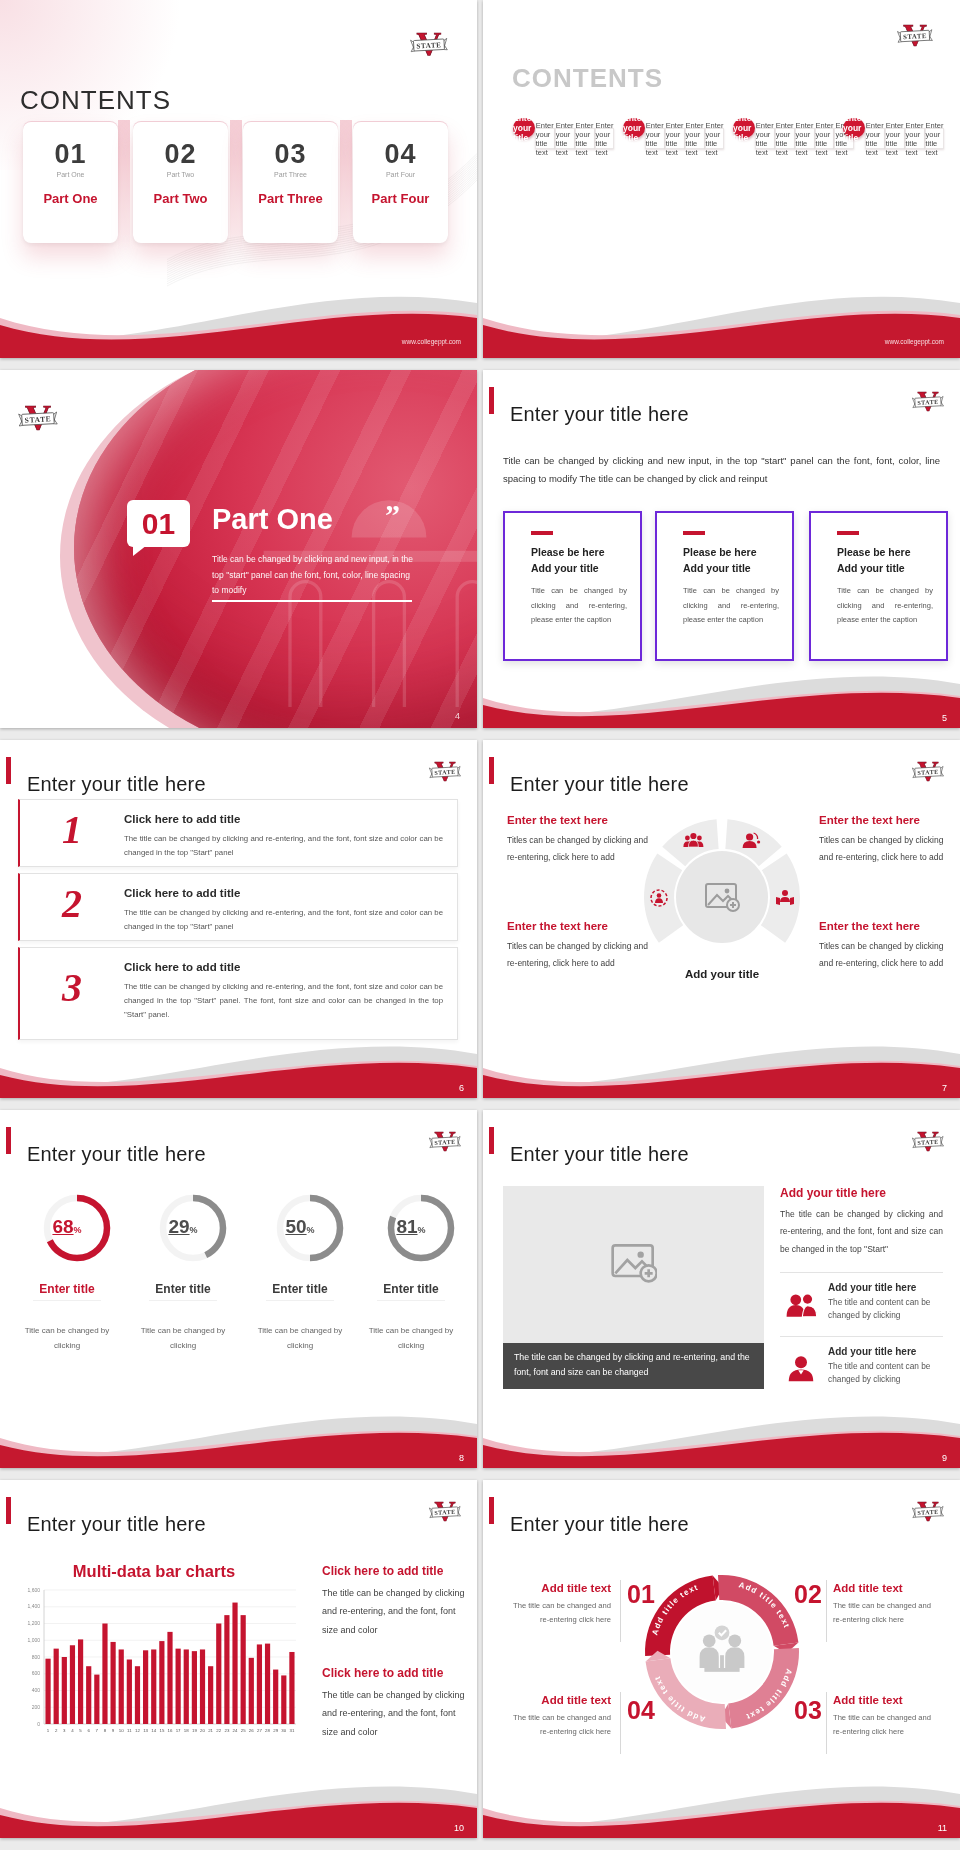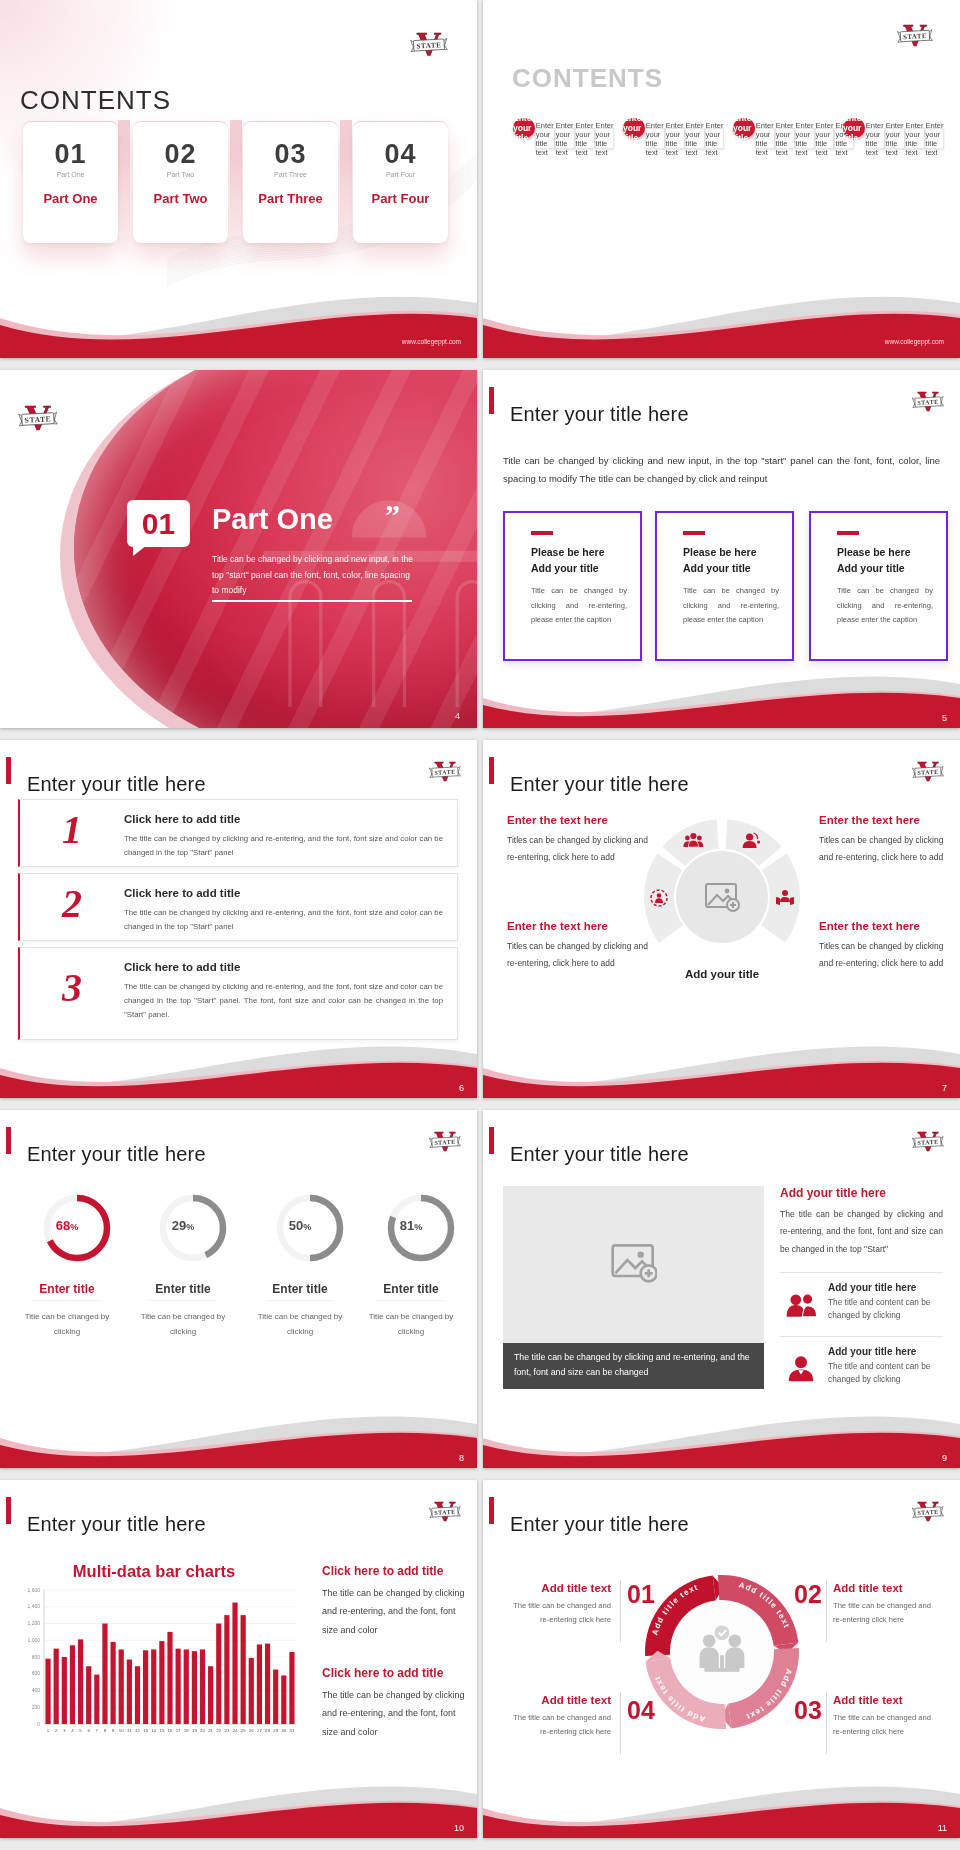--- a/index.html
+++ b/index.html
@@ -62,24 +62,24 @@
   .n-num{position:absolute;left:42px;top:6px;font-family:"Liberation Serif",serif;font-style:italic;font-weight:700;font-size:40px;color:#c5142f;}
   .n-title{position:absolute;left:104px;top:13px;font-size:11.5px;font-weight:700;color:#2a2a2a;}
   .n-body{position:absolute;left:104px;right:14px;top:32px;font-size:7.8px;color:#555;line-height:1.8;text-align:justify;}
   
   .tb-head{font-size:11.5px;font-weight:700;color:#c5142f;margin-bottom:6px;}
   .tb-body{font-size:8.5px;color:#3f3f3f;line-height:2.05;}
   .ring-label{position:absolute;left:139px;top:228px;width:200px;text-align:center;font-size:11.5px;font-weight:700;color:#222;}
   
   .donut{position:absolute;width:110px;text-align:center;}
   .d-pct{position:absolute;top:24px;left:0;width:72px;text-align:center;font-weight:700;}
-  .d-num{font-size:13px;}
+  .d-num{font-size:19px;text-decoration:underline;}
   .d-sign{font-size:9px;}
   .d-label{margin-top:14px;font-size:12px;font-weight:700;color:#3a3a3a;border-bottom:1px solid #f0f0f0;display:inline-block;padding:0 6px 4px;}
-  .d-body{margin-top:8px;font-size:8px;color:#666;line-height:1.9;}
+  .d-body{margin-top:22px;font-size:8px;color:#666;line-height:1.9;}
   
   .img-box{position:absolute;left:20px;top:76px;width:261px;height:157px;background:#e9e9e9;}
   .img-cap{position:absolute;left:20px;top:233px;width:261px;height:46px;background:rgba(58,58,58,.93);color:#fff;
     font-size:8.8px;line-height:1.75;padding:7px 11px;box-sizing:border-box;}
   .s8-col{position:absolute;left:297px;width:163px;}
   .s8-item-head{font-size:10px;font-weight:700;color:#2e2e2e;margin-bottom:3px;}
   .s8-item-body{font-size:8.3px;color:#555;line-height:1.6;}
   .hline{position:absolute;border-top:1px solid #e3e3e3;}
   
   .chart-title{position:absolute;left:15px;top:82px;width:278px;text-align:center;font-size:16.5px;font-weight:700;color:#c5142f;}

